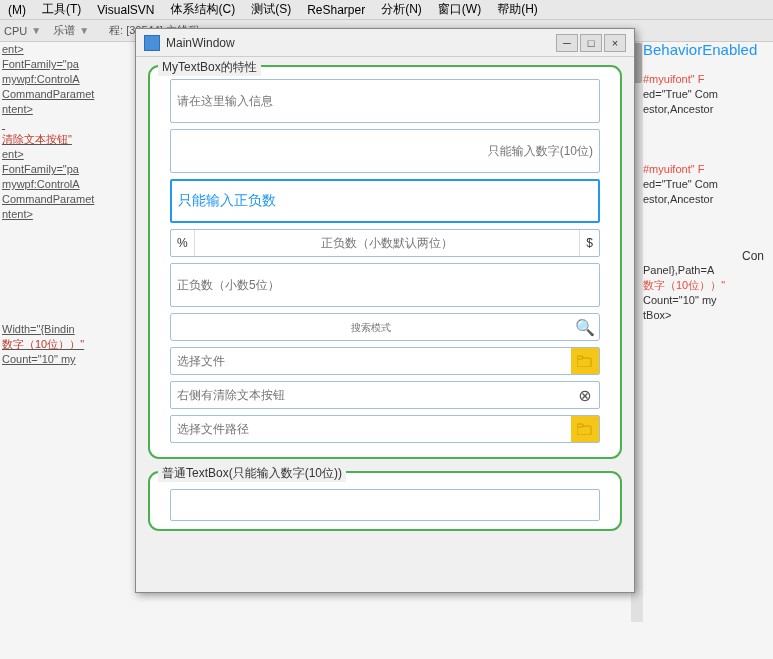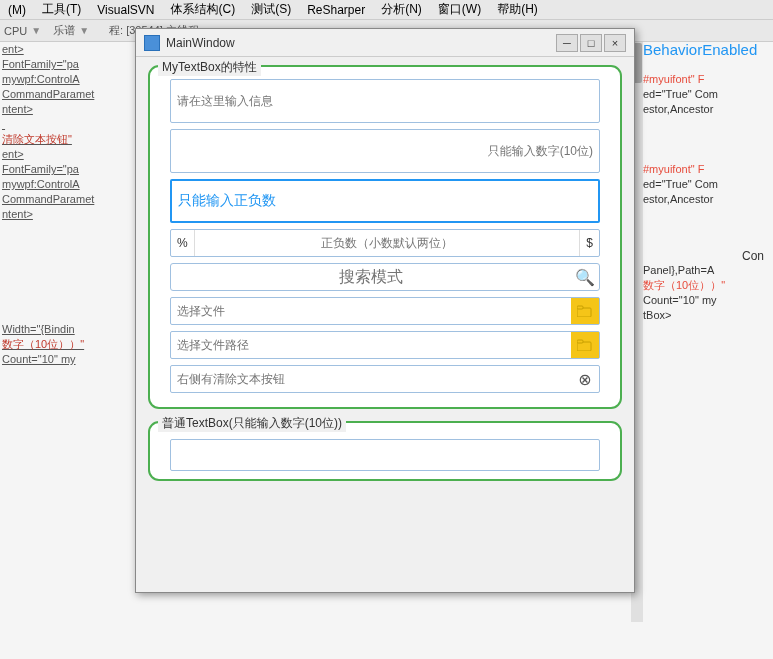--- a/index.html
+++ b/index.html
@@ -210,21 +210,21 @@
       background: #fff;
       height: 28px;
       position: relative;
     }
 
     .search-input {
       flex: 1;
       border: none;
       outline: none;
       padding: 0 6px;
-      font-size: 16px;
+      font-size: 10px;
       font-family: 'Microsoft YaHei', sans-serif;
       color: #ef4444;
       background: transparent;
       text-align: center;
     }
 
     .search-icon-btn {
       width: 28px;
       height: 26px;
       display: flex;
@@ -486,20 +486,23 @@
         </div>
 
         <div class="tb-row">
           <div class="textbox-with-prefix">
             <span class="textbox-prefix">%</span>
             <input class="textbox-inner" type="text" placeholder="正负数（小数默认两位）" style="">
             <span class="textbox-suffix">$</span>
           </div>
         </div>
 
+        <div class="tb-row">
+          <input class="textbox" type="text" placeholder="正负数（小数5位）" style="">
+        </div>
 
         <div class="tb-row">
           <div class="search-box">
             <input class="search-input" type="text" placeholder="搜索模式" style="">
             <div class="search-icon-btn">🔍</div>
           </div>
         </div>
 
         <div class="tb-row">
           <div class="file-box">
@@ -507,40 +510,40 @@
             <button class="file-btn">
               <svg width="16" height="12" viewBox="0 0 16 12">
                 <rect x="0" y="3" width="14" height="9" rx="1" fill="#f5c518" stroke="#c8a000" stroke-width="1"></rect>
                 <rect x="0" y="1" width="6" height="3" rx="1" fill="#f5c518" stroke="#c8a000" stroke-width="1"></rect>
               </svg>
             </button>
           </div>
         </div>
 
         <div class="tb-row">
+          <div class="clear-box">
+            <input class="clear-input" type="text" placeholder="右侧有清除文本按钮" style="">
+            <button class="clear-btn">
+              <span>⊗</span>
+            </button>
+          </div>
+        </div>
+
+        <div class="tb-row">
           <div class="file-box">
             <input class="file-input" type="text" placeholder="选择文件路径" style="">
             <button class="file-btn">
               <svg width="16" height="12" viewBox="0 0 16 12">
                 <rect x="0" y="3" width="14" height="9" rx="1" fill="#f5c518" stroke="#c8a000" stroke-width="1"></rect>
                 <rect x="0" y="1" width="6" height="3" rx="1" fill="#f5c518" stroke="#c8a000" stroke-width="1"></rect>
               </svg>
             </button>
           </div>
         </div>
 
-        <div class="tb-row">
-          <div class="clear-box">
-            <input class="clear-input" type="text" placeholder="右侧有清除文本按钮" style="">
-            <button class="clear-btn">
-              <span>⊗</span>
-            </button>
-          </div>
-        </div>
-
       </div>
     </div>
 
     <div class="section-box" style="margin-top: 12px;">
       <span class="section-legend">普通TextBox(只能输入数字(10位))</span>
       <div class="section-content">
         <input class="bottom-textbox" type="text" placeholder="" style="">
       </div>
     </div>
 

